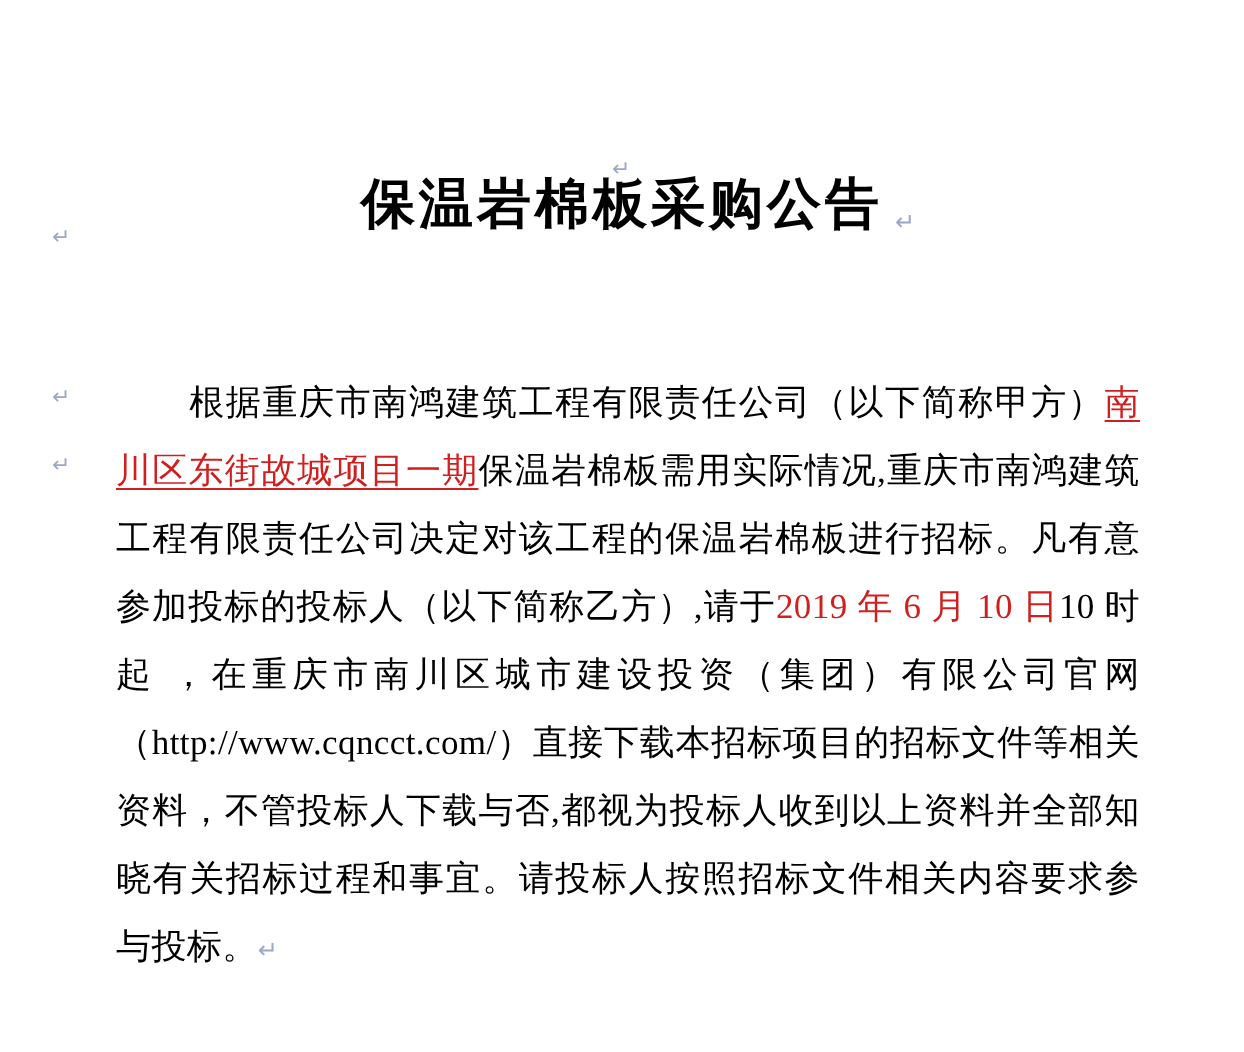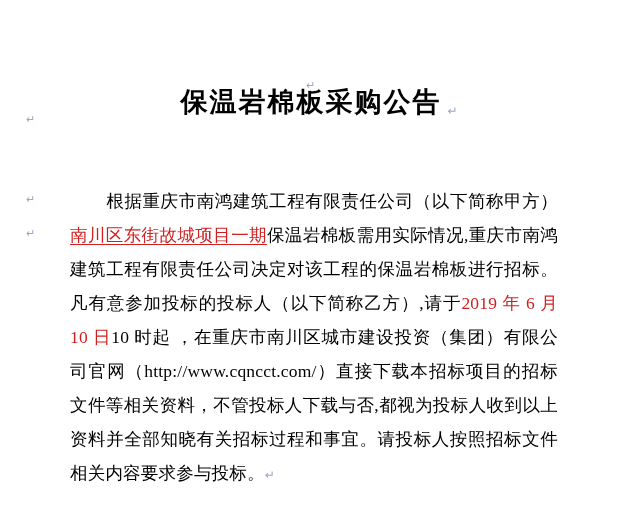--- a/index.html
+++ b/index.html
@@ -57,21 +57,21 @@
   .body-block {
     margin-top: 46px;
     font-size: 17.5px;
     line-height: 34px;
     text-align: justify;
     letter-spacing: 0.2px;
     padding: 0 22px 0 28px;
   }
   .para {
     text-indent: 0;
-    margin: 16px;
+    margin: 4px;
   }
   .indent {
     display: inline-block;
     width: 36px;
   }
   .red-underline {
     color: #d01f1f;
     text-decoration: underline;
     text-decoration-color: #d01f1f;
     text-underline-offset: 3px;

